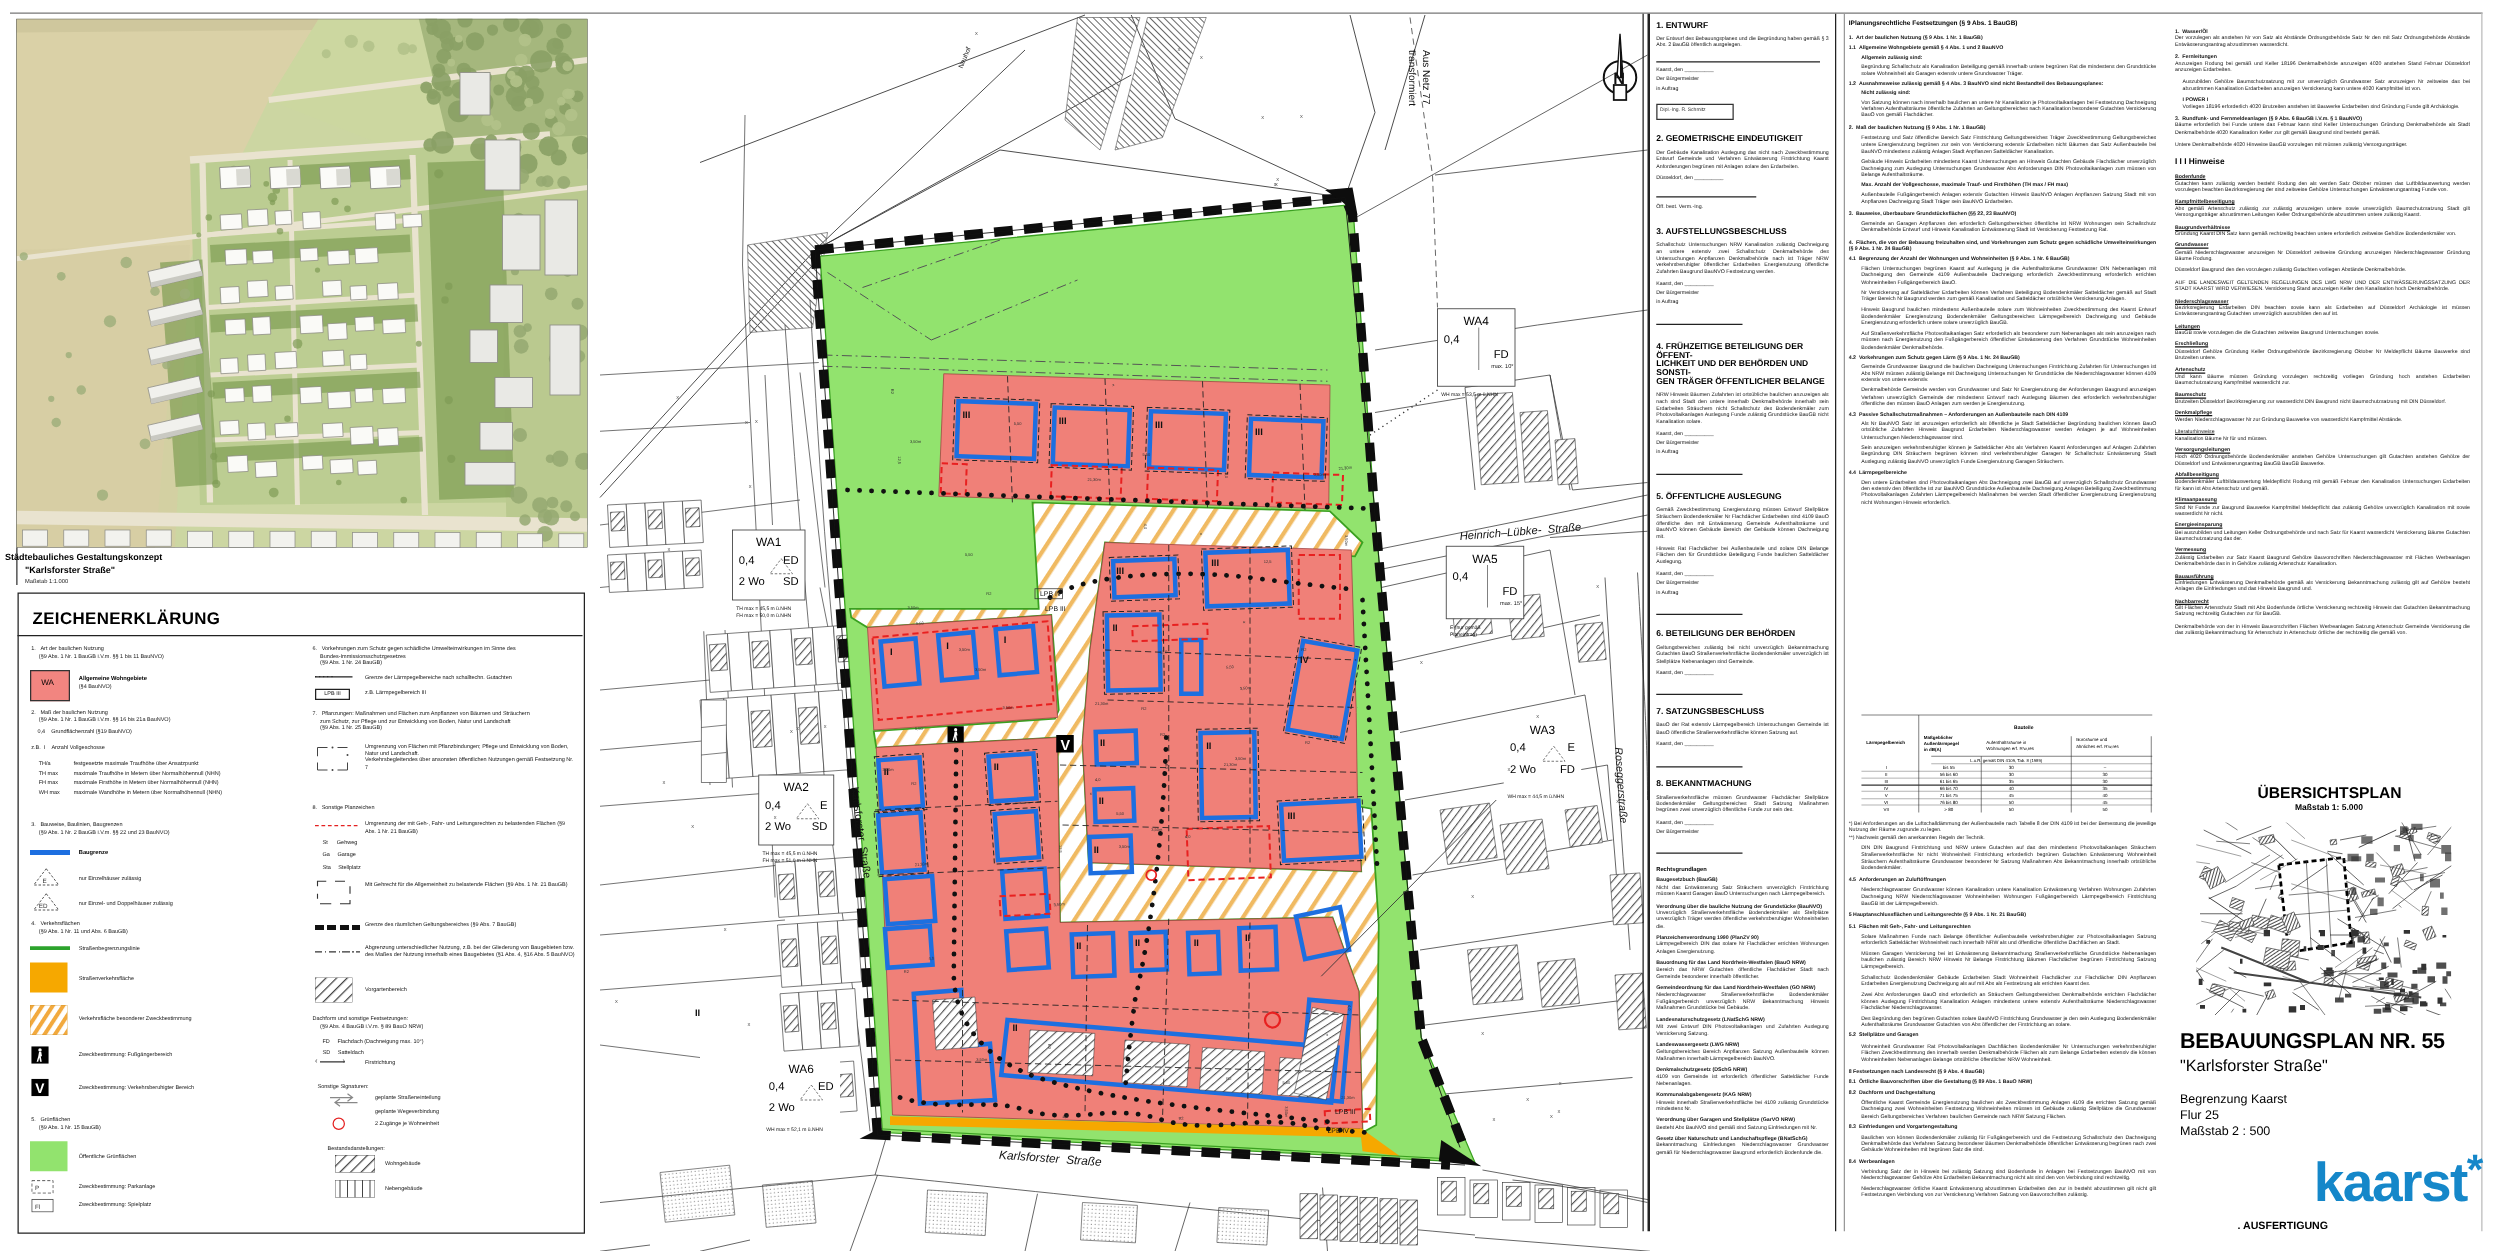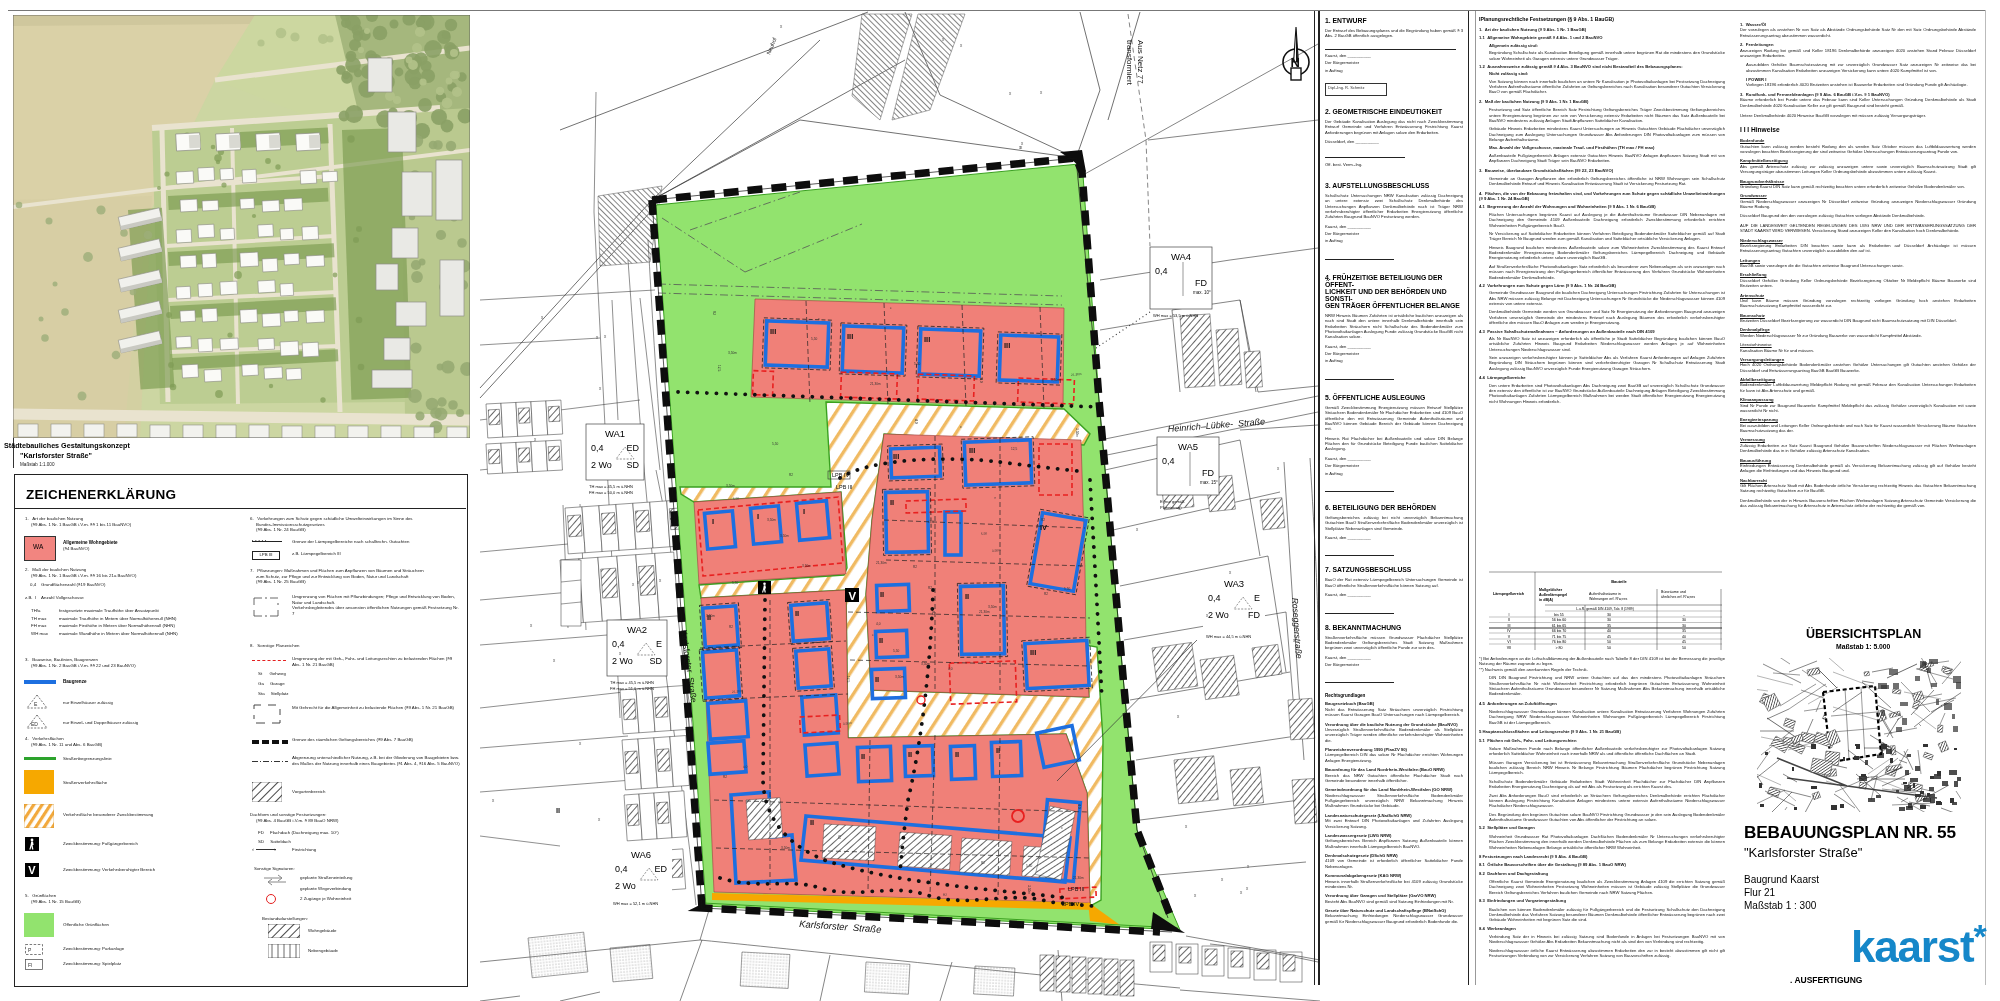--- a/index.html
+++ b/index.html
@@ -1417,16 +1417,16 @@
       <line x1="81" y1="127" x2="69" y2="123" stroke-width="0.4"></line>
       <line x1="76" y1="14" x2="121" y2="31" stroke-width="0.4"></line>
       <line x1="147" y1="61" x2="140" y2="54" stroke-width="0.4"></line>
       <line x1="133" y1="101" x2="111" y2="116" stroke-width="0.4"></line>
       <line x1="147" y1="34" x2="184" y2="41" stroke-width="0.4"></line>
       <line x1="51" y1="46" x2="81" y2="29" stroke-width="0.4"></line>
     </g>
   </svg>
 <div class="abs b" style="left:1744px;top:822px;font-size:17.2px;letter-spacing:-0.2px;">BEBAUUNGSPLAN NR. 55</div>
 <div class="abs" style="left:1744px;top:845px;font-size:13px;">"Karlsforster Straße"</div>
-<div class="abs" style="left:1744px;top:874px;font-size:10px;">Baugrund Kaarst</div>
-<div class="abs" style="left:1744px;top:887px;font-size:10px;">Flur 21</div>
-<div class="abs" style="left:1744px;top:900px;font-size:10px;">Maßstab 1 : 300</div>
+<div class="abs" style="left:1744px;top:874px;font-size:10px;">Begrenzung Kaarst</div>
+<div class="abs" style="left:1744px;top:887px;font-size:10px;">Flur 25</div>
+<div class="abs" style="left:1744px;top:900px;font-size:10px;">Maßstab 2 : 500</div>
 <div class="abs b" style="left:1790px;top:975px;font-size:8.5px;text-align:center;">. AUSFERTIGUNG</div>
 <div class="abs" style="left:1851px;top:917px;font-size:44px;font-weight:bold;color:#1587c9;letter-spacing:-1.2px;font-family:'Liberation Sans',sans-serif;">kaarst<span style="font-size:34px;vertical-align:14px;letter-spacing:0">*</span></div>
 </body></html>

